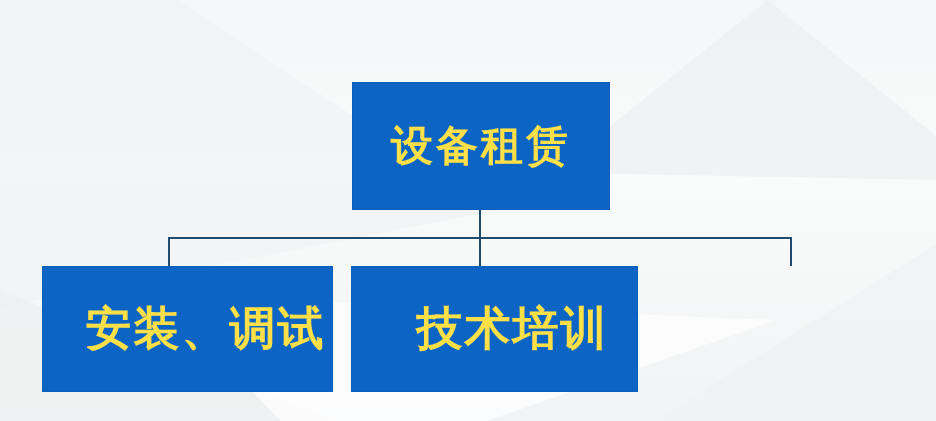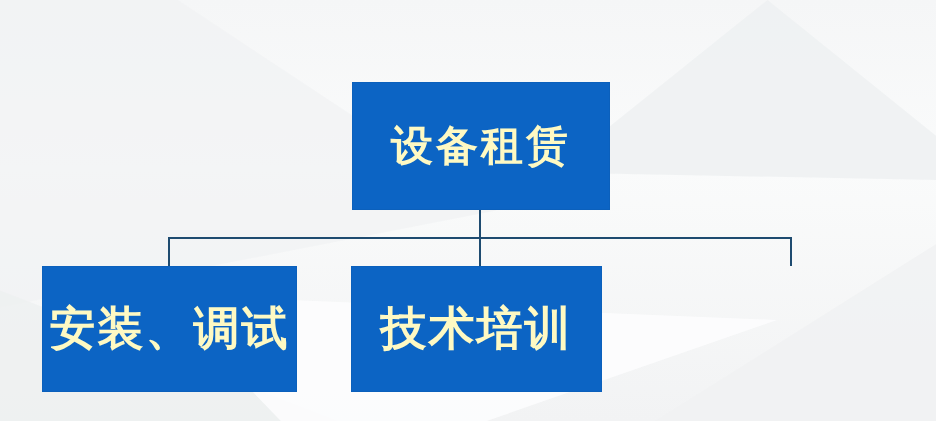--- a/index.html
+++ b/index.html
@@ -38,40 +38,41 @@
   .conn-root-stem { left: 479px; top: 210px; height: 28px; }
   .conn-horizontal { left: 168px; top: 237px; width: 624px; }
   .conn-drop-left  { left: 168px; top: 238px; height: 28px; }
   .conn-drop-mid   { left: 479px; top: 238px; height: 28px; }
   .conn-drop-right { left: 790px; top: 238px; height: 28px; }
 
   
   .node {
     position: absolute;
     background: #0c64c4;
-    color: #fef9c3;
+    color: #fde047;
     display: flex;
     align-items: center;
     justify-content: center;
     font-weight: bold;
     text-align: center;
     white-space: nowrap;
     box-shadow: 0 0 0 1px rgba(11, 90, 175, 0.35) inset;
   }
   .node-root {
     left: 352px; top: 82px;
     width: 258px; height: 128px;
     font-size: 42px;
     letter-spacing: 3px;
   }
   .node-child {
     top: 266px;
     height: 126px;
     font-size: 46px;
     letter-spacing: 2px;
+    padding-left: 36px;
   }
   .node-child-1 { left: 42px;  width: 255px; }
   .node-child-2 { left: 351px; width: 251px; }
   .node-child-3 { left: 663px; width: 259px; }
   .node span { display: inline-block; }
 </style>
 </head>
 <body>
 
 <div class="canvas">

